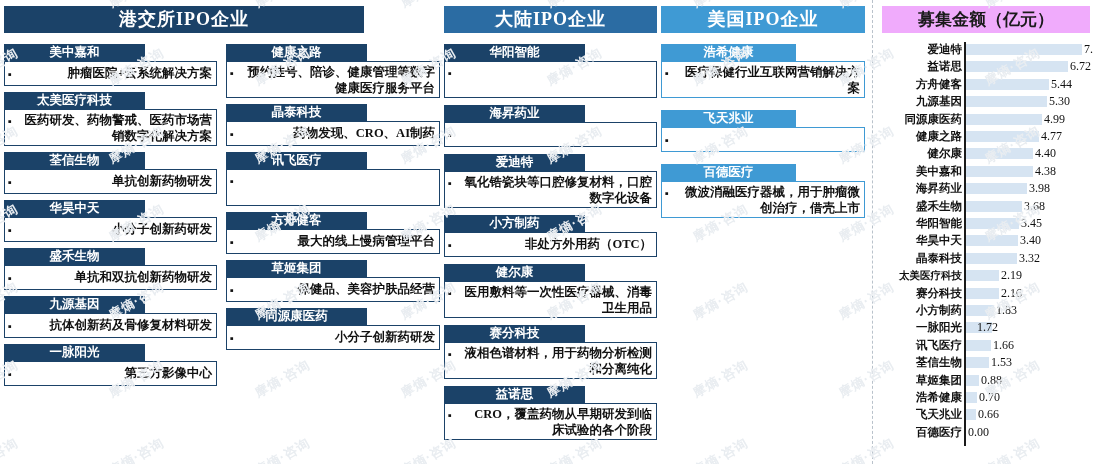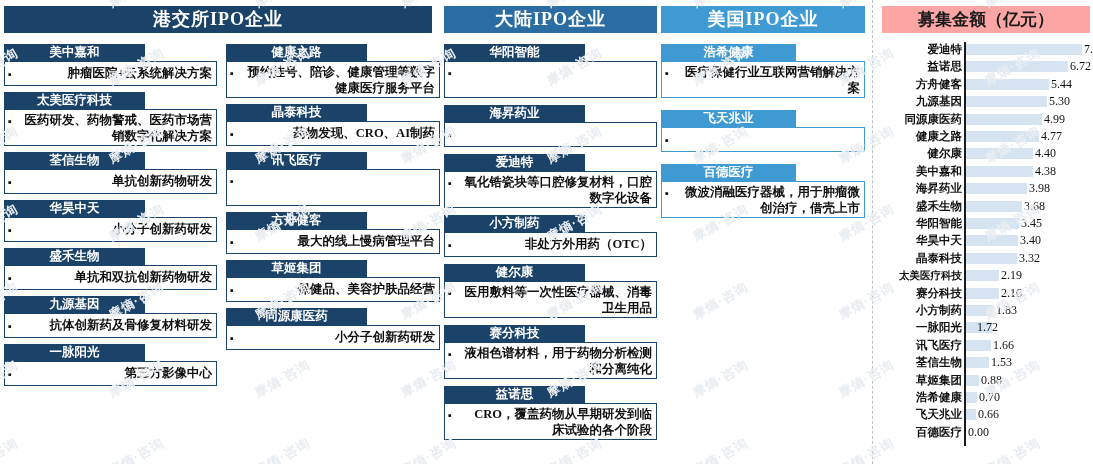--- a/index.html
+++ b/index.html
@@ -20,21 +20,21 @@
 
   
   .col{position:absolute;top:0;}
   .col-hd{
     color:#ffffff;text-align:center;font-weight:bold;
     letter-spacing:1px;box-sizing:border-box;
   }
   .col-a .col-hd{background:#1b4268;}
   .col-b .col-hd{background:#2b6ca3;}
   .col-c .col-hd{background:#3f9ad4;}
-  .chart-hd{background:#fca5a5;color:#1a1a1a;text-align:center;font-weight:bold;}
+  .chart-hd{background:#f0abfc;color:#1a1a1a;text-align:center;font-weight:bold;}
 
   
   .card{position:absolute;box-sizing:border-box;}
   .card-title{
     box-sizing:border-box;color:#ffffff;font-weight:bold;
     text-align:center;font-size:12.5px;line-height:17px;height:17px;
     white-space:nowrap;overflow:hidden;
   }
   .card-body{
     box-sizing:border-box;background:#ffffff;
@@ -79,21 +79,21 @@
     font-size:12px;color:#111;white-space:nowrap;
     font-family:"Liberation Serif",serif;
   }
 </style>
 </head>
 <body>
 
 <div id="root">
 
   <div class="col col-a" id="colA" style="left: 4px; width: 436px;">
-    <div class="col-hd" style="position: absolute; left: 0px; top: 6px; width: 428px; height: 27px; line-height: 27px; font-size: 18px;">港交所IPO企业</div>
+    <div class="col-hd" style="position: absolute; left: 0px; top: 6px; width: 360px; height: 27px; line-height: 27px; font-size: 18px;">港交所IPO企业</div>
     <div class="cards" style="position: absolute; left: 0px; top: 0px; width: 436px;">
         <div class="card navy ctr" style="left: 0px; width: 213px; top: 44px; height: 42px;">
           <div class="card-title" style="width: 141px;">美中嘉和</div>
           <div class="card-body" style="height: 25px; align-items: center; padding-top: 0px; padding-bottom: 0px;">
             <span class="bullet">▪</span>
             <span class="card-text">肿瘤医院+云系统解决方案</span>
           </div>
         </div>
         <div class="card navy" style="left: 0px; width: 213px; top: 92px; height: 54px;">
           <div class="card-title" style="width: 141px;">太美医疗科技</div>

